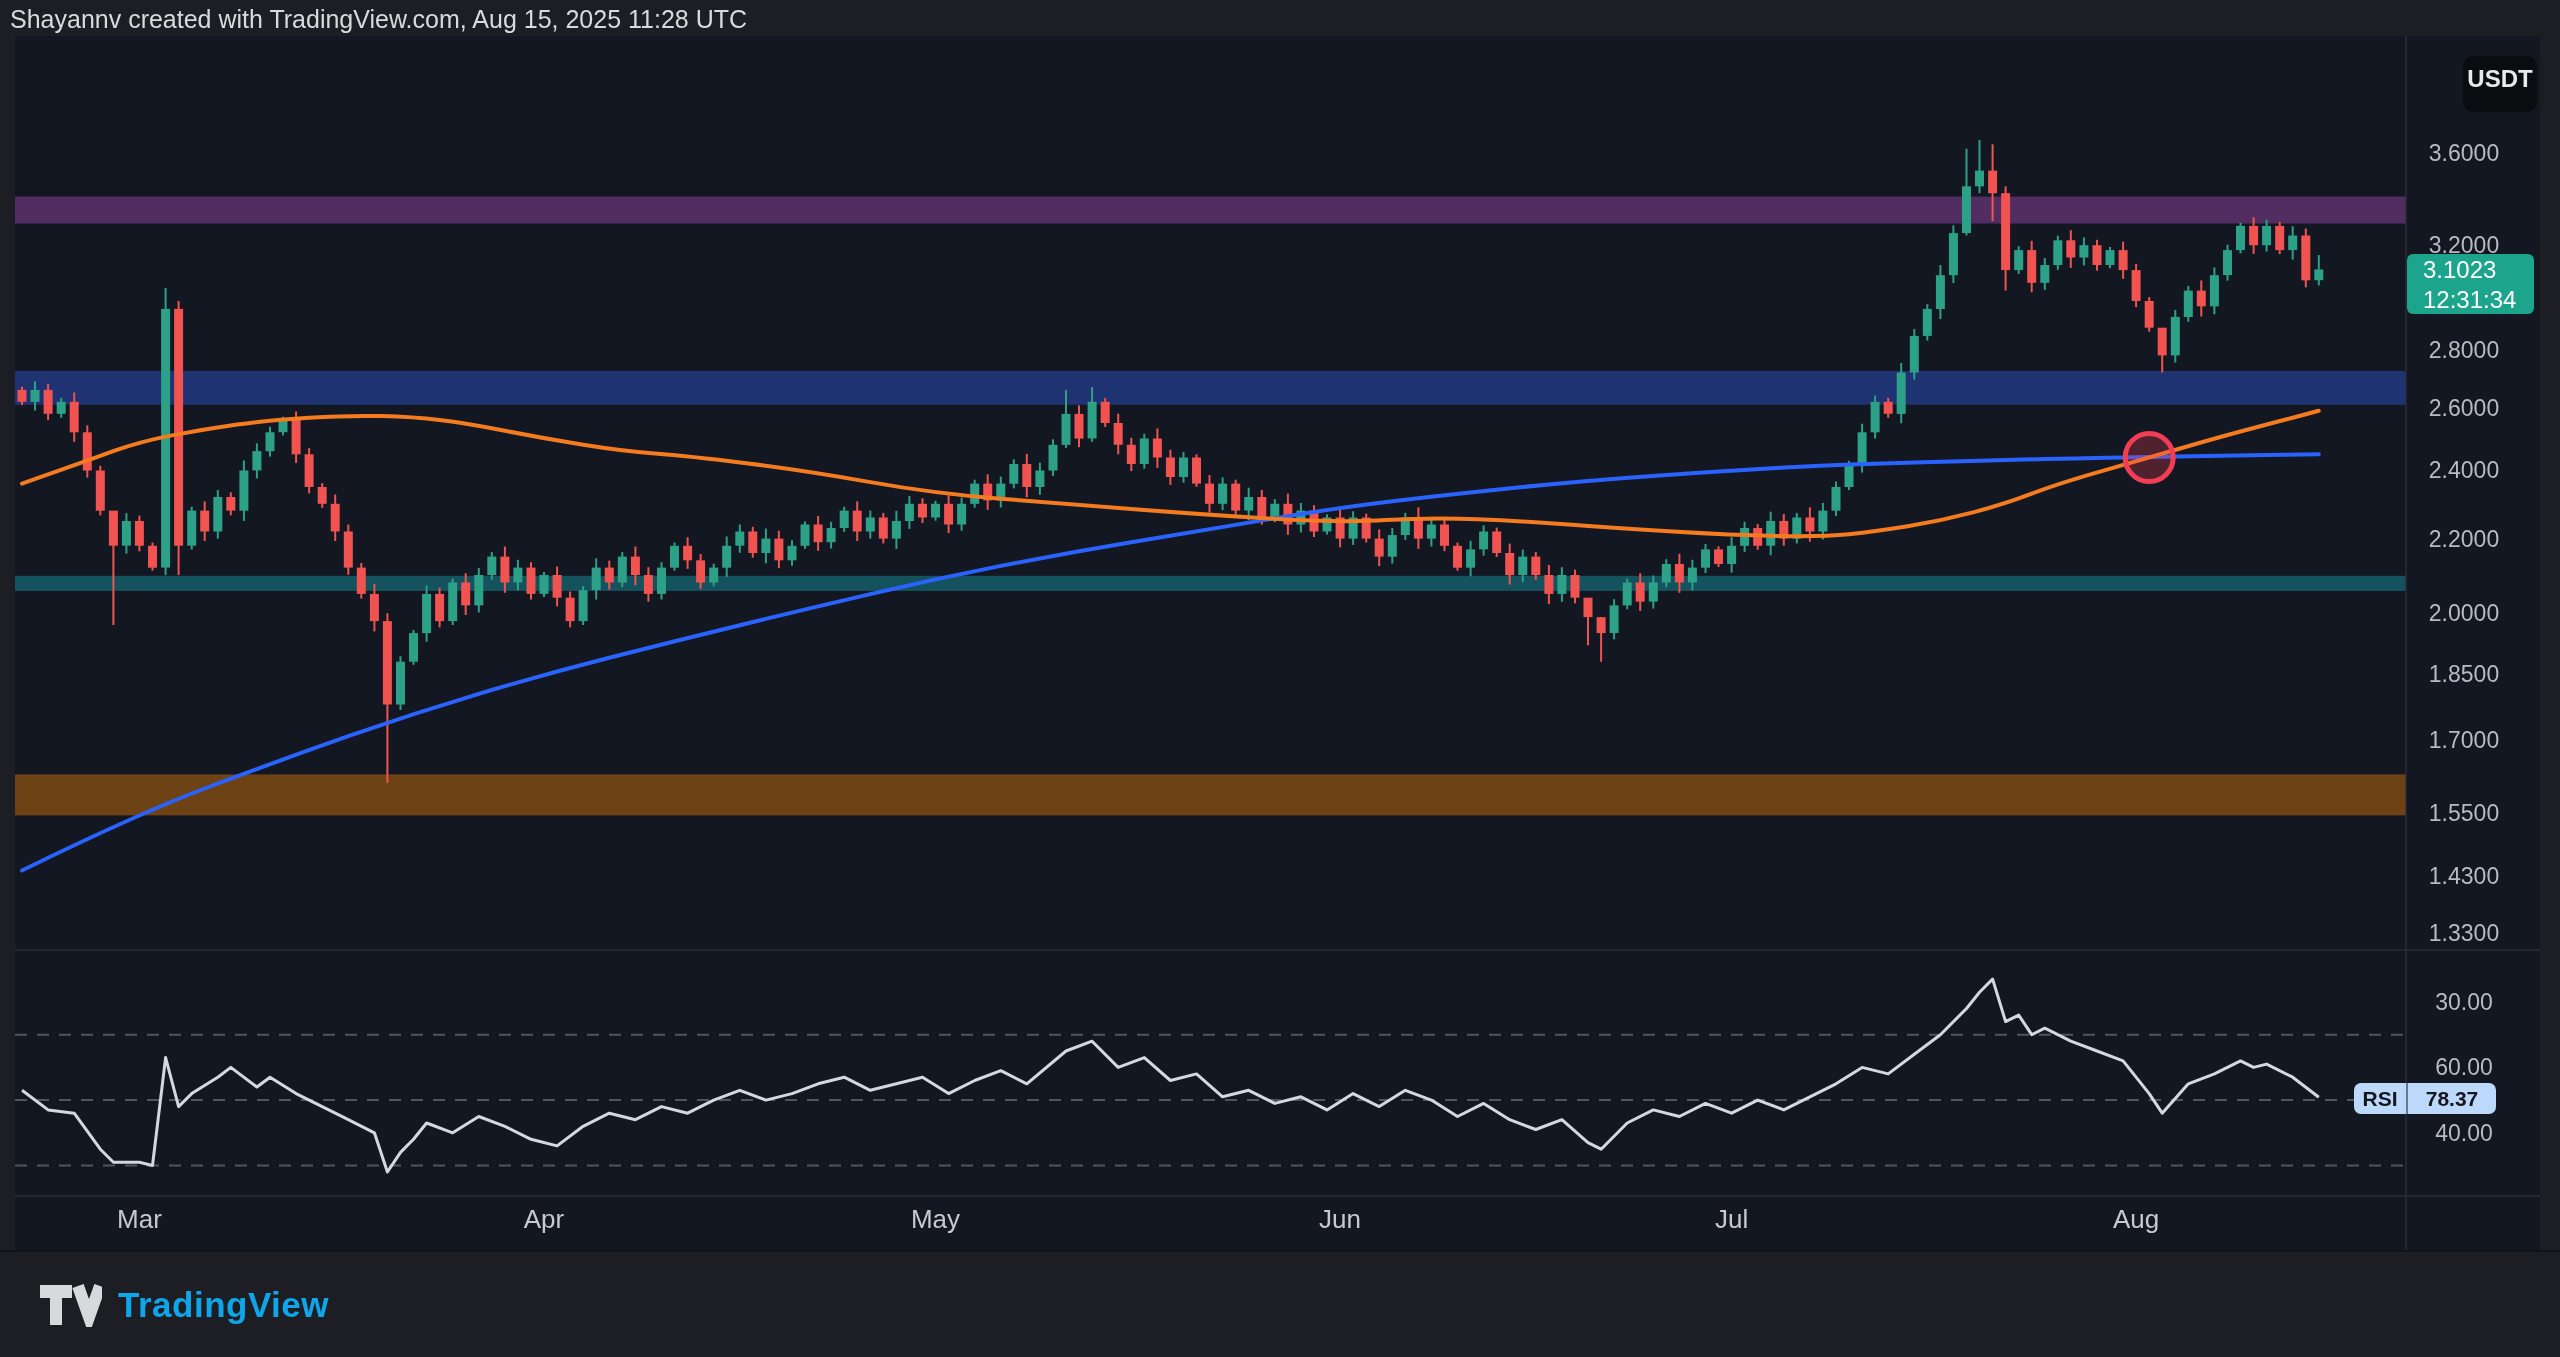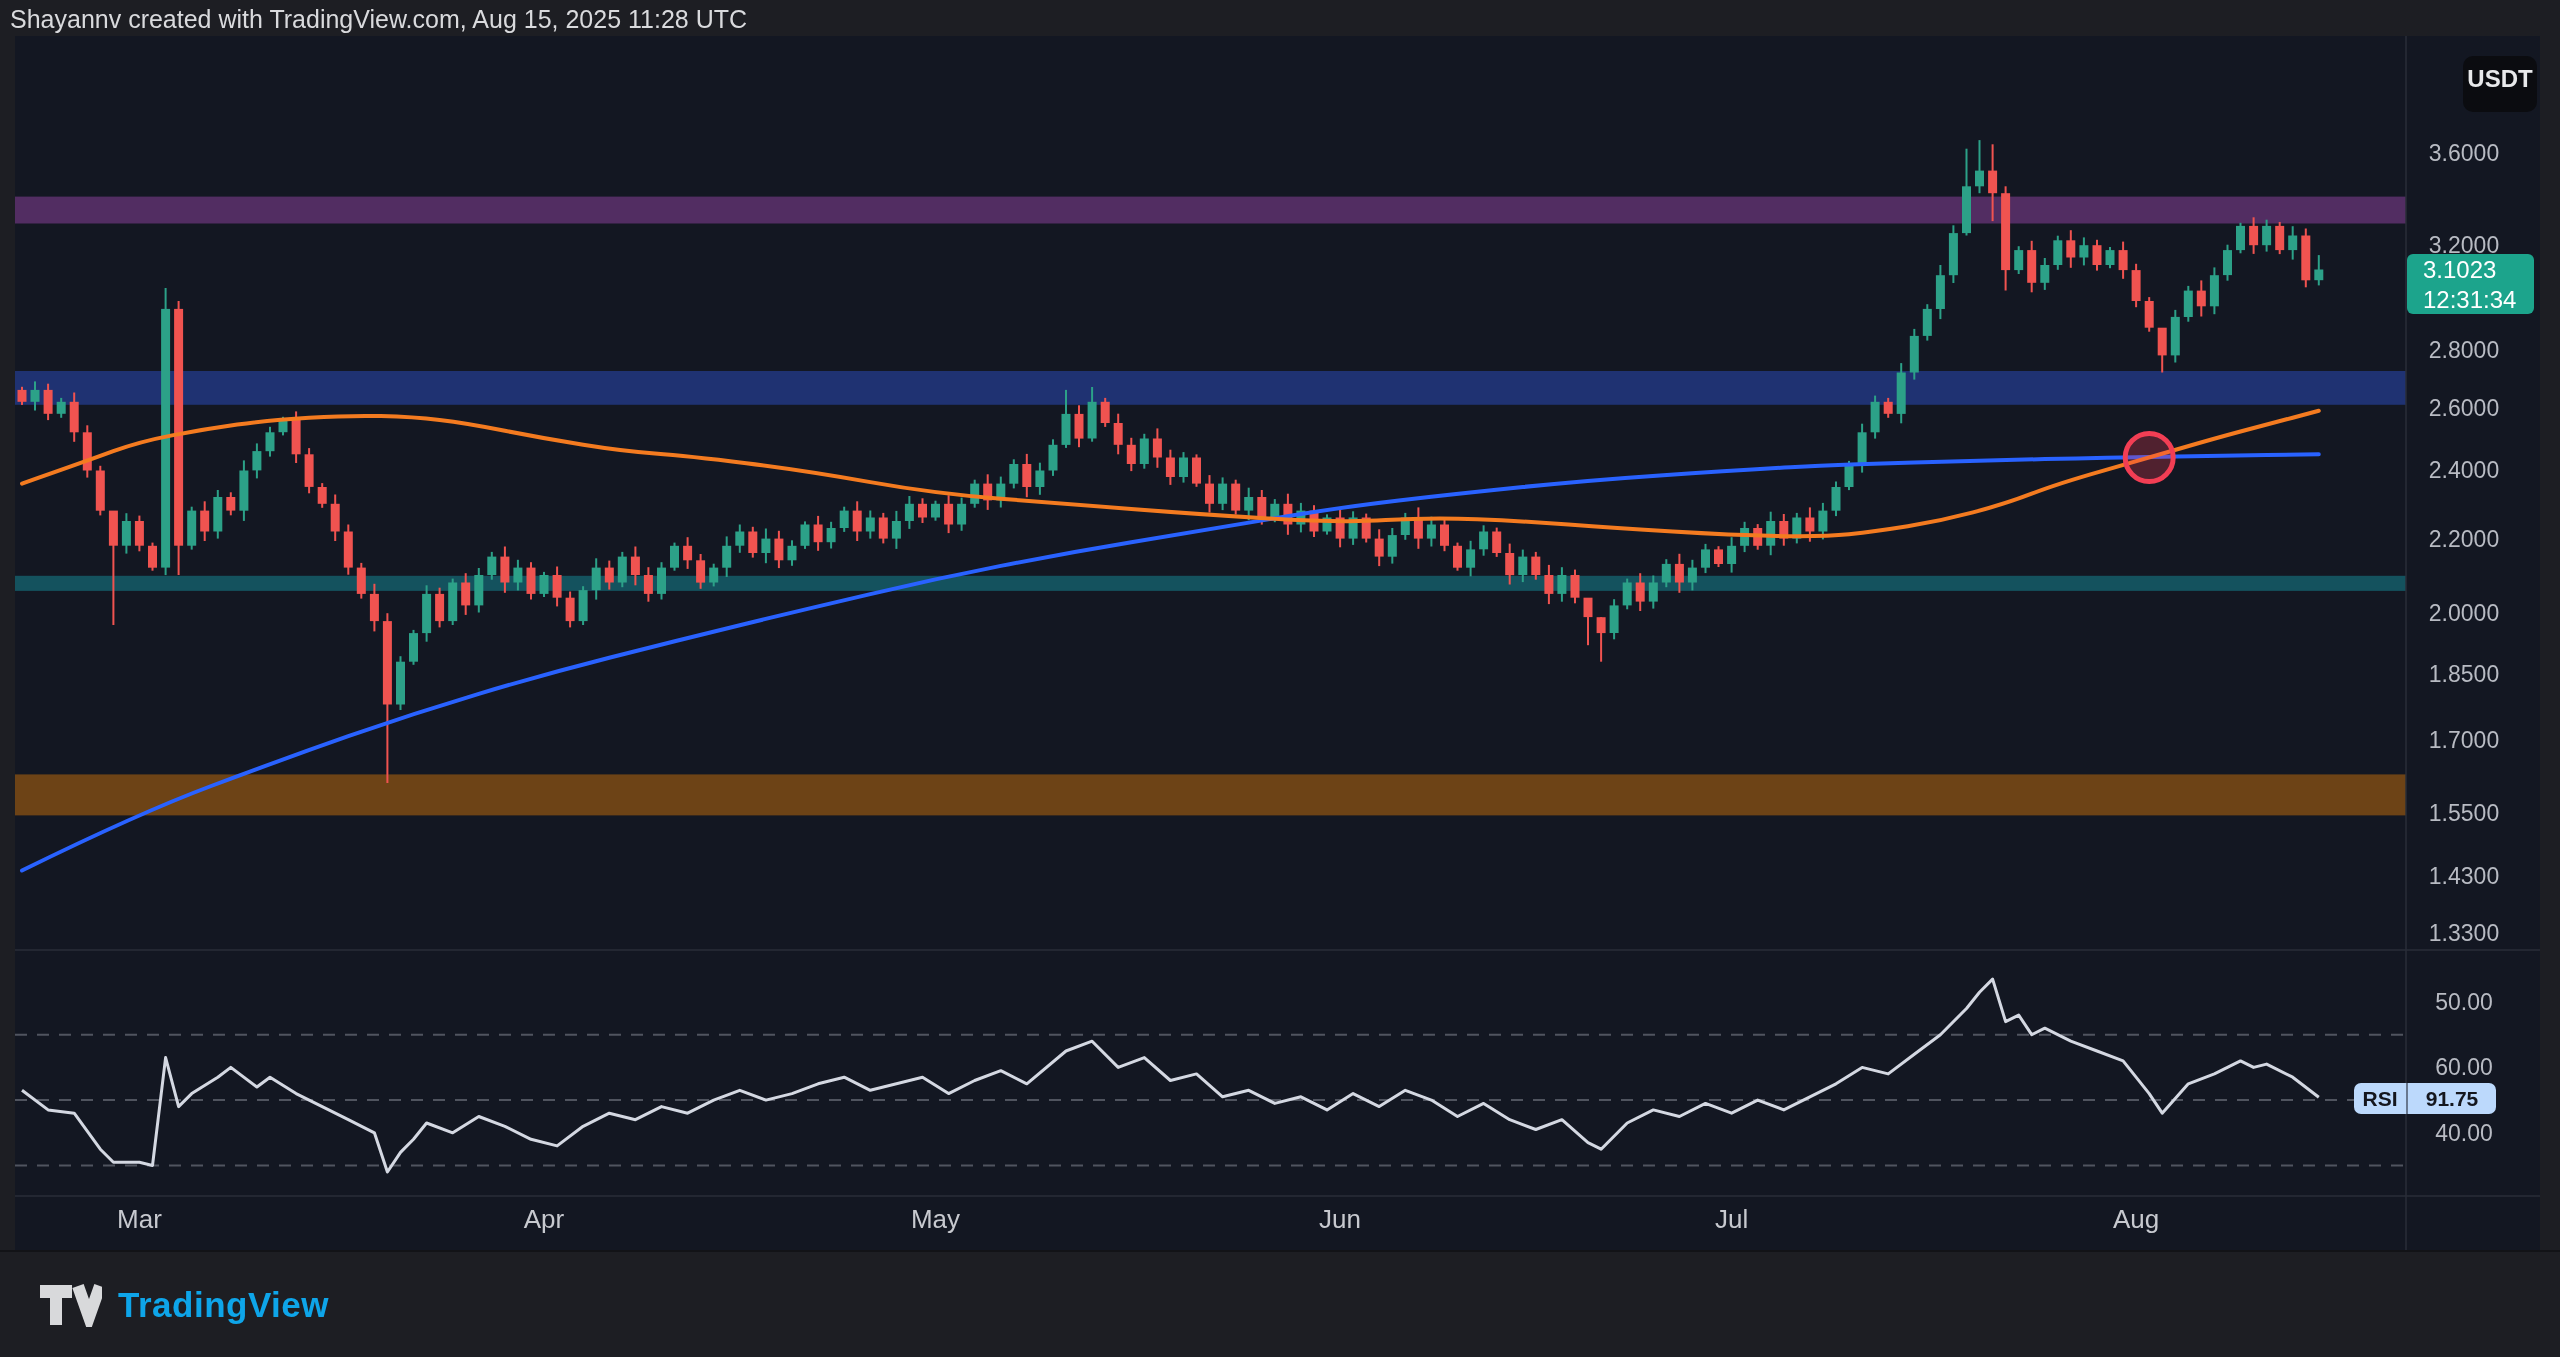--- a/index.html
+++ b/index.html
@@ -781,21 +781,21 @@
     <div class="axis-label" style="left: 2464px; top: 349.779px;">2.8000</div>
     <div class="axis-label" style="left: 2464px; top: 407.806px;">2.6000</div>
     <div class="axis-label" style="left: 2464px; top: 470.479px;">2.4000</div>
     <div class="axis-label" style="left: 2464px; top: 538.609px;">2.2000</div>
     <div class="axis-label" style="left: 2464px; top: 613.237px;">2.0000</div>
     <div class="axis-label" style="left: 2464px; top: 674.281px; text-align: right;">1.8500</div>
     <div class="axis-label" style="left: 2464px; top: 740.489px;">1.7000</div>
     <div class="axis-label" style="left: 2464px; top: 812.818px;">1.5500</div>
     <div class="axis-label" style="left: 2464px; top: 875.912px;">1.4300</div>
     <div class="axis-label" style="left: 2464px; top: 932.676px;">1.3300</div>
-    <div class="axis-label" style="left: 2464px; top: 1002px;">50.00</div>
+    <div class="axis-label" style="left: 2464px; top: 1002px;">30.00</div>
     <div class="axis-label" style="left: 2464px; top: 1067.4px;">60.00</div>
     <div class="axis-label" style="left: 2464px; top: 1132.8px;">40.00</div>
     <div class="month-label" style="left: 139.45px; top: 1219px;">Mar</div>
     <div class="month-label" style="left: 544px; top: 1219px;">Apr</div>
     <div class="month-label" style="left: 935.5px; top: 1219px;">May</div>
     <div class="month-label" style="left: 1340.05px; top: 1219px;">Jun</div>
     <div class="month-label" style="left: 1731.55px; top: 1219px;">Jul</div>
     <div class="month-label" style="left: 2136.1px; top: 1219px;">Aug</div>
   </div>
 
@@ -803,21 +803,21 @@
   <span>USDT</span>
 </div>
 
 <div id="price-badge">
   <div class="pb-row">3.1023</div>
   <div class="pb-row">12:31:34</div>
 </div>
 
 <div id="rsi-badge">
   <div class="seg1">RSI</div>
-  <div class="seg2">91.75</div>
+  <div class="seg2">78.37</div>
 </div>
 
 <div id="footer">
   <svg width="64" height="44" viewBox="0 0 64 44">
     <path d="M2 2 H34 V15 H24 V42 H12 V15 H2 Z" fill="#d8d9db"></path>
     <path d="M40 3 L51 34 L62 3" stroke="#d8d9db" stroke-width="12" fill="none"></path>
   </svg>
   <span class="brand-text">TradingView</span>
 </div>
 

